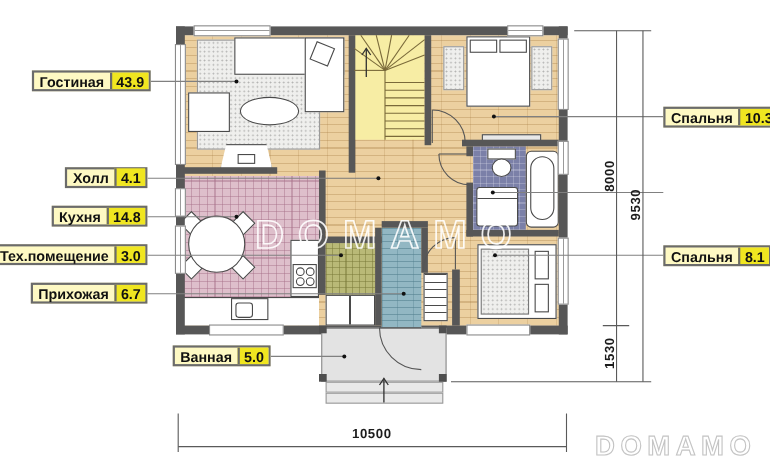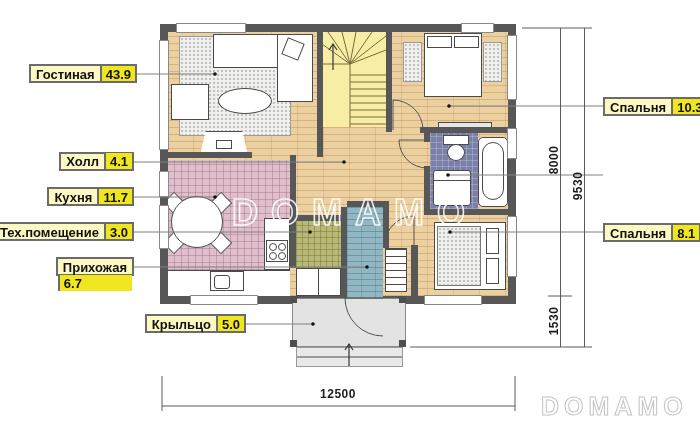--- a/index.html
+++ b/index.html
@@ -234,45 +234,45 @@
   <div class="rlabel" style="right:563px;top:64px;">
     <span class="nm">Гостиная</span>
     <span class="val">43.9</span>
   </div>
   <div class="rlabel" style="right:566px;top:152px;align-items:flex-end;">
     <span class="nm">Холл</span>
     <span class="val">4.1</span>
   </div>
   <div class="rlabel" style="right:566px;top:187px;">
     <span class="nm">Кухня</span>
-    <span class="val">11.7</span>
+    <span class="val">14.8</span>
   </div>
   <div class="rlabel" style="right:566px;top:222px;">
     <span class="nm">Тех.помещение</span>
     <span class="val">3.0</span>
   </div>
-  <div class="rlabel" style="right:566px;top:257px;flex-direction:column;">
+  <div class="rlabel" style="right:566px;top:257px;">
     <span class="nm">Прихожая</span>
     <span class="val">6.7</span>
   </div>
   <div class="rlabel" style="right:454px;top:314px;">
-    <span class="nm">Крыльцо</span>
+    <span class="nm">Ванная</span>
     <span class="val">5.0</span>
   </div>
 
   <div class="rlabel" style="left:603px;top:97px;">
     <span class="nm">Спальня</span>
     <span class="val">10.3</span>
   </div>
   <div class="rlabel" style="left:603px;top:223px;">
     <span class="nm">Спальня</span>
     <span class="val">8.1</span>
   </div>
 
   <div class="dim vert" style="left:539px;top:153px;width:30px;text-align:center;">8000</div>
   <div class="dim vert" style="left:563px;top:179px;width:30px;text-align:center;">9530</div>
   <div class="dim vert" style="left:539px;top:314px;width:30px;text-align:center;">1530</div>
-  <div class="dim" style="left:308px;top:387px;width:60px;text-align:center;">12500</div>
+  <div class="dim" style="left:308px;top:387px;width:60px;text-align:center;">10500</div>
 
   <div class="wm wm-center">DOMAMO</div>
   <div class="wm wm-corner">DOMAMO</div>
 
 </div>
 
 </body></html>

